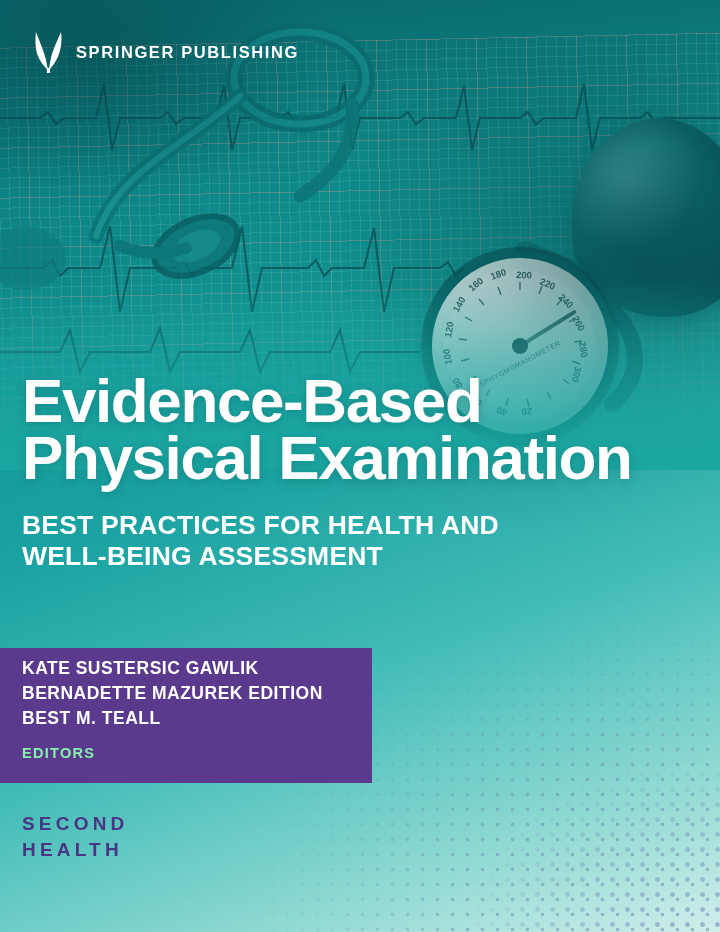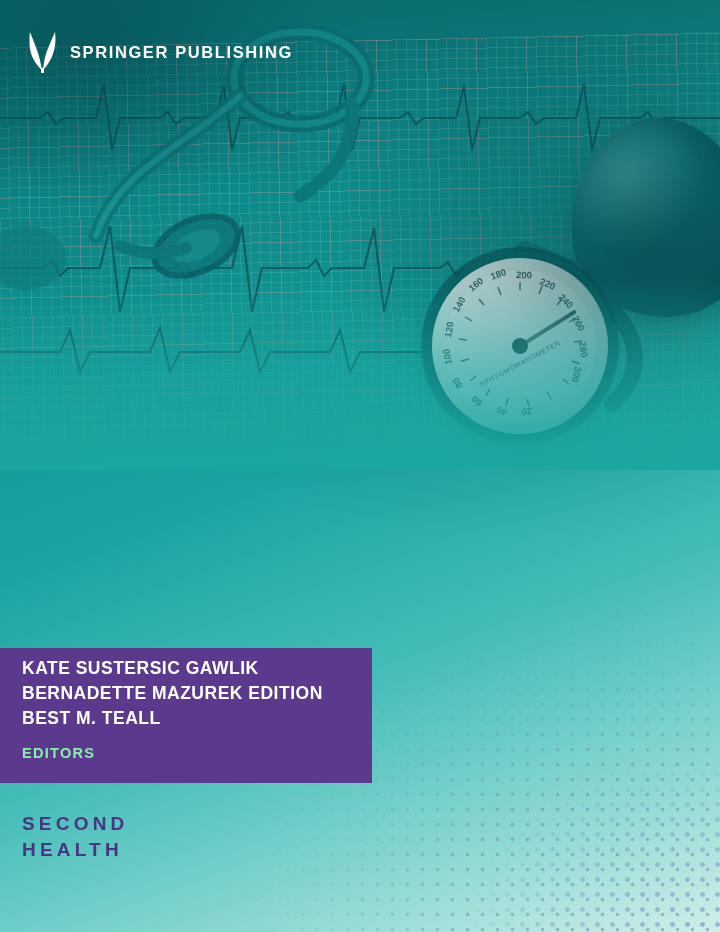--- a/index.html
+++ b/index.html
@@ -121,21 +121,21 @@
   .dots2 {
     position:absolute; right:0; bottom:0; width:400px; height:300px;
     background-image:radial-gradient(circle, rgba(110,130,185,0.55) 2.1px, transparent 2.6px);
     background-size:15px 15px;
     -webkit-mask-image:radial-gradient(ellipse 80% 80% at 95% 100%, rgba(0,0,0,1) 0%, rgba(0,0,0,0.6) 45%, rgba(0,0,0,0) 75%);
             mask-image:radial-gradient(ellipse 80% 80% at 95% 100%, rgba(0,0,0,1) 0%, rgba(0,0,0,0.6) 45%, rgba(0,0,0,0) 75%);
   }
 
   
   .publisher {
-    position:absolute; left:26px; top:30px;
+    position:absolute; left:32px; top:30px;
     display:flex; align-items:center; gap:10px;
     z-index:6;
   }
   .publisher-mark { width:34px; height:44px; flex:0 0 auto; }
   .publisher-name {
     color:#ffffff;
     font-size:16.5px;
     font-weight:bold;
     letter-spacing:1.6px;
   }
@@ -283,20 +283,28 @@
 
   <div class="publisher">
     <svg class="publisher-mark" viewBox="0 0 34 44">
       <path d="M4,2 C4,2 2,16 6,26 C9,34 16,40 16,40 C16,40 14,28 11,20 C8,12 4,2 4,2 Z" fill="#ffffff"></path>
       <path d="M17,40 C17,40 24,33 27,24 C31,13 29,2 29,2 C29,2 24,13 21,21 C18,29 17,40 17,40 Z" fill="#ffffff"></path>
       <rect x="15" y="38" width="3" height="5" fill="#ffffff"></rect>
     </svg>
     <div class="publisher-name">SPRINGER PUBLISHING</div>
   </div>
 
+  <div class="titles">
+    <div class="title-line">Evidence-Based</div>
+    <div class="title-line">Physical Examination</div>
+    <div class="subtitle">
+      <div>BEST PRACTICES FOR HEALTH AND</div>
+      <div>WELL-BEING ASSESSMENT</div>
+    </div>
+  </div>
 
   <div class="authors-panel">
     <div class="author">KATE SUSTERSIC GAWLIK</div>
     <div class="author">BERNADETTE MAZUREK EDITION</div>
     <div class="author">BEST M. TEALL</div>
     <div class="editors-label">EDITORS</div>
   </div>
 
   <div class="edition">
     <div class="edition-line">SECOND</div>

